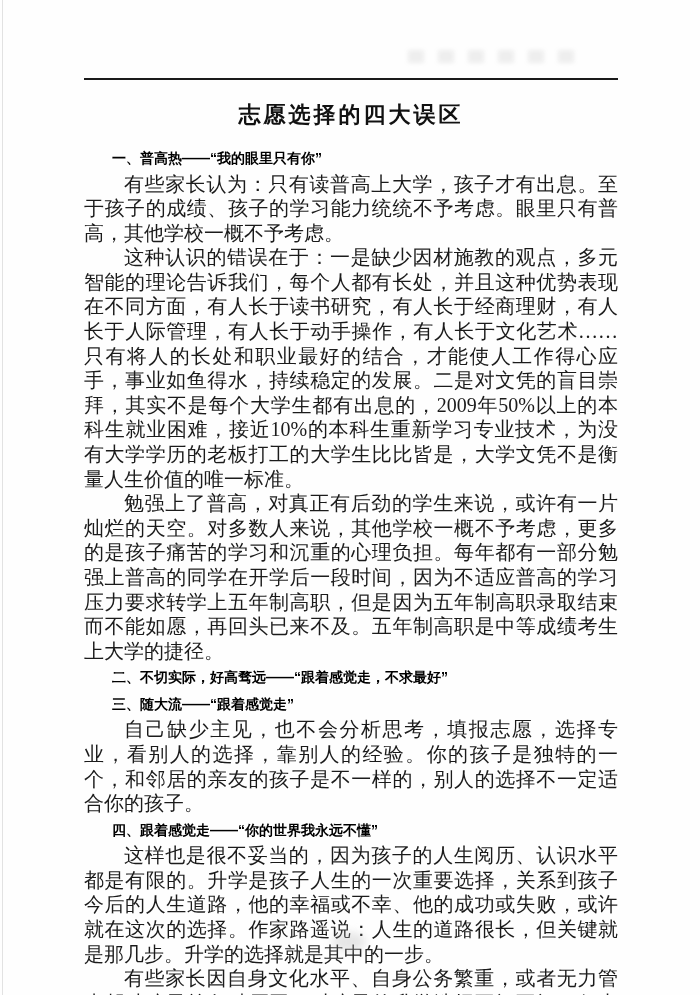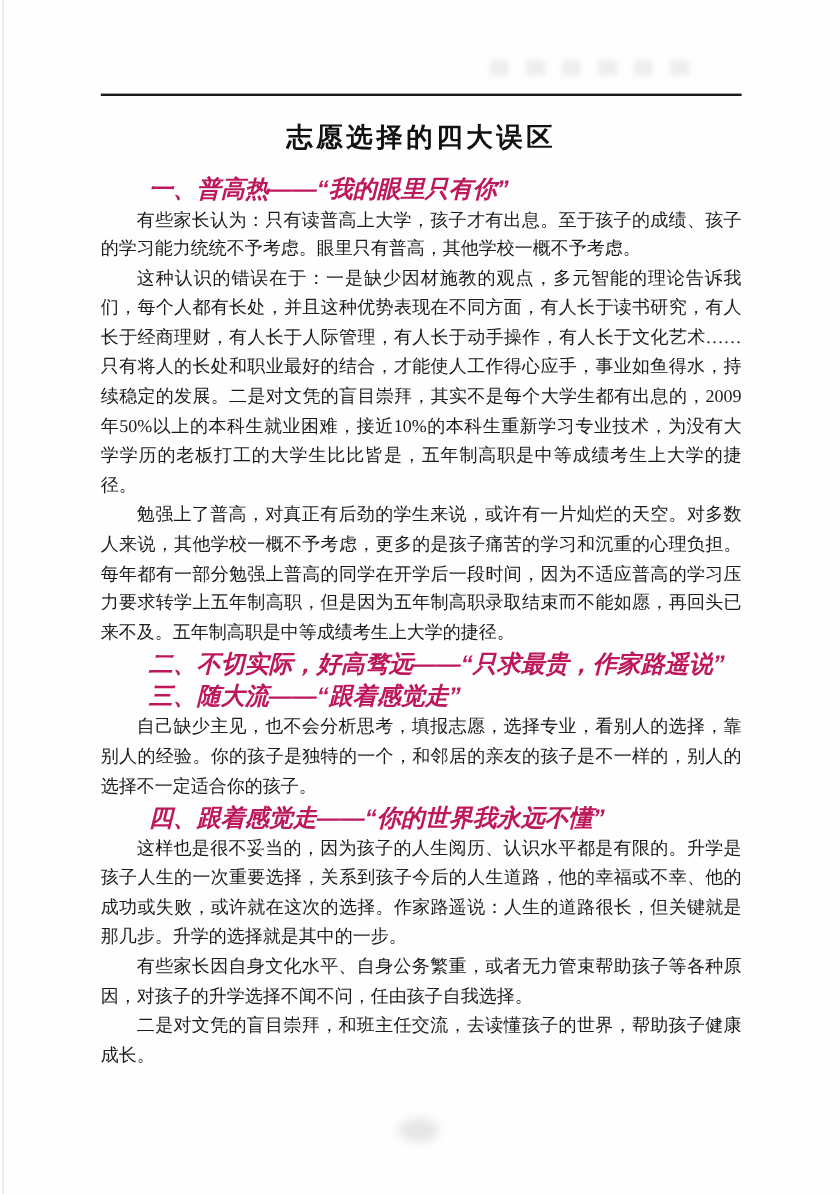--- a/index.html
+++ b/index.html
@@ -60,31 +60,30 @@
     font-size: 22px;
     line-height: 30px;
     font-weight: bold;
     letter-spacing: 3px;
     text-align: center;
     color: #111;
     margin: 6px 0 16px 0;
   }
   .section-heading {
     font-family: "Liberation Sans", sans-serif;
-    font-size: 20px;
+    font-size: 14px;
     line-height: 24.5px;
     font-weight: bold;
-    color: #be185d;
+    color: #000000;
     text-indent: 2em;
     margin: 2px 0 1px 0;
-    font-style: italic;
   }
   .body-paragraph {
     font-family: "Liberation Serif", serif;
-    font-size: 15px;
+    font-size: 20px;
     line-height: 24.6px;
     text-align: justify;
     text-indent: 2em;
     margin: 0;
     color: #1b1b1b;
   }
   
   .bottom-smudge {
     position: absolute;
     top: 932px;
@@ -107,26 +106,26 @@
 
   <div class="header-rule"></div>
 
   <div class="content">
 
     <h1 class="doc-title">志愿选择的四大误区</h1>
 
     <section>
       <h2 class="section-heading">一、普高热——“我的眼里只有你”</h2>
       <p class="body-paragraph">有些家长认为：只有读普高上大学，孩子才有出息。至于孩子的成绩、孩子的学习能力统统不予考虑。眼里只有普高，其他学校一概不予考虑。</p>
-      <p class="body-paragraph">这种认识的错误在于：一是缺少因材施教的观点，多元智能的理论告诉我们，每个人都有长处，并且这种优势表现在不同方面，有人长于读书研究，有人长于经商理财，有人长于人际管理，有人长于动手操作，有人长于文化艺术……只有将人的长处和职业最好的结合，才能使人工作得心应手，事业如鱼得水，持续稳定的发展。二是对文凭的盲目崇拜，其实不是每个大学生都有出息的，2009年50%以上的本科生就业困难，接近10%的本科生重新学习专业技术，为没有大学学历的老板打工的大学生比比皆是，五年制高职是中等成绩考生上大学的捷径。</p>
+      <p class="body-paragraph">这种认识的错误在于：一是缺少因材施教的观点，多元智能的理论告诉我们，每个人都有长处，并且这种优势表现在不同方面，有人长于读书研究，有人长于经商理财，有人长于人际管理，有人长于动手操作，有人长于文化艺术……只有将人的长处和职业最好的结合，才能使人工作得心应手，事业如鱼得水，持续稳定的发展。二是对文凭的盲目崇拜，其实不是每个大学生都有出息的，2009年50%以上的本科生就业困难，接近10%的本科生重新学习专业技术，为没有大学学历的老板打工的大学生比比皆是，大学文凭不是衡量人生价值的唯一标准。</p>
       <p class="body-paragraph">勉强上了普高，对真正有后劲的学生来说，或许有一片灿烂的天空。对多数人来说，其他学校一概不予考虑，更多的是孩子痛苦的学习和沉重的心理负担。每年都有一部分勉强上普高的同学在开学后一段时间，因为不适应普高的学习压力要求转学上五年制高职，但是因为五年制高职录取结束而不能如愿，再回头已来不及。五年制高职是中等成绩考生上大学的捷径。</p>
     </section>
 
     <section>
-      <h2 class="section-heading">二、不切实际，好高骛远——“只求最贵，作家路遥说”</h2>
+      <h2 class="section-heading">二、不切实际，好高骛远——“跟着感觉走，不求最好”</h2>
     </section>
 
     <section>
       <h2 class="section-heading">三、随大流——“跟着感觉走”</h2>
       <p class="body-paragraph">自己缺少主见，也不会分析思考，填报志愿，选择专业，看别人的选择，靠别人的经验。你的孩子是独特的一个，和邻居的亲友的孩子是不一样的，别人的选择不一定适合你的孩子。</p>
     </section>
 
     <section>
       <h2 class="section-heading">四、跟着感觉走——“你的世界我永远不懂”</h2>
       <p class="body-paragraph">这样也是很不妥当的，因为孩子的人生阅历、认识水平都是有限的。升学是孩子人生的一次重要选择，关系到孩子今后的人生道路，他的幸福或不幸、他的成功或失败，或许就在这次的选择。作家路遥说：人生的道路很长，但关键就是那几步。升学的选择就是其中的一步。</p>

